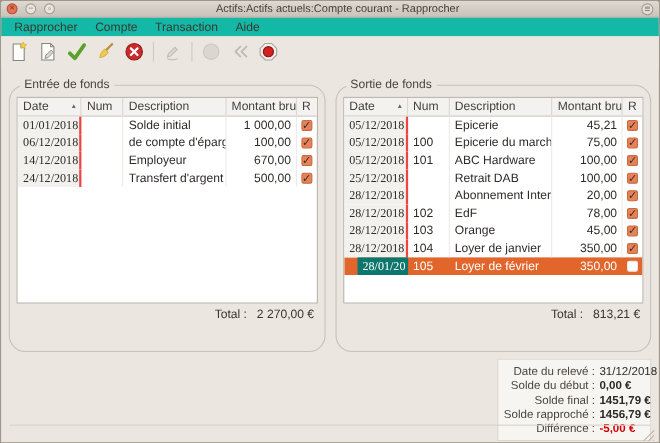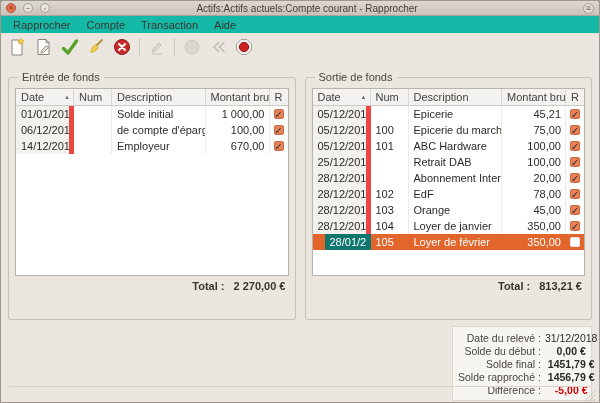--- a/index.html
+++ b/index.html
@@ -26,50 +26,50 @@
   .menubar{height:17px;display:flex;align-items:center;padding-left:4px;background:#14b8a6;}
   .menu-item{font-size:11px;color:#3b3731;padding:1px 8px;cursor:default;}
   
   .toolbar{height:28px;display:flex;align-items:center;padding-left:4px;background:#ebe6e0;}
   .tbtn{width:26px;height:24px;display:flex;align-items:center;justify-content:center;border-radius:3px;}
   .tbtn.disabled{opacity:.45;}
   .tsep{width:1px;height:18px;background:#cfc9c0;margin:0 4px;}
   
   .content{position:relative;height:343px;}
   .panes{display:flex;gap:9px;padding:16px 7px 0;}
-  .groupbox{position:relative;flex:1;height:243px;border:1px solid #c8c1b7;border-radius:3px;padding:10px 6px 0;}
+  .groupbox{position:relative;flex:1;height:243px;border:1px solid #c8c1b7;border-radius:15px;padding:10px 6px 0;}
   .group-title{position:absolute;top:-7px;left:9px;background:#ebe6e0;padding:0 4px;font-size:11px;color:#4a453e;}
   
   .table{height:188px;background:#ffffff;border:1px solid #b9b3a9;overflow:hidden;font-size:11px;color:#2e2b27;}
   .thead,.trow{display:grid;grid-template-columns:58px 38px 1fr 64px 18px;}
   .thead{height:17px;line-height:16px;background:#f4f2f0;border-bottom:1px solid #cfcac2;color:#45423d;}
   .th{padding:0 0 0 5px;border-right:1px solid #dbd7d1;white-space:nowrap;overflow:hidden;position:relative;}
   .th:last-child{border-right:none;padding:0;text-align:center;}
   .th .sort{position:absolute;right:3px;top:0;font-size:6px;color:#6d685f;}
   .th .sort::after{content:"▲";}
   .trow{height:16px;line-height:16px;}
   .td{padding:0 0 0 5px;border-right:1px solid #edebe7;white-space:nowrap;overflow:hidden;}
-  .td.c0{background:#f3f1ee;border-right:5px solid #ef4444;}
+  .td.c0{background:#f3f1ee;border-right:2px solid #ef4444;font-family:Liberation Serif, serif;}
   .td.c3{text-align:right;padding:0 4px 0 0;}
   .td.c4{border-right:none;padding:0;display:flex;align-items:center;justify-content:center;}
   .trow.selected{background:#e2652c;color:#ffffff;}
   .trow.selected .td{border-right-color:transparent;}
   .trow.selected .td.c0{background:#0f766e;margin-left:12px;}
   .cb{width:10px;height:10px;border-radius:2px;position:relative;}
   .cb.checked{background:#e6825a;border:1px solid #c96a3f;}
   .cb.checked::after{content:"✓";position:absolute;top:-3px;left:0px;font-size:10px;color:#3a2d22;font-weight:bold;}
   .cb.unchecked{background:#ffffff;border:1px solid #e8e8e8;}
-  .total-row{margin-top:4px;text-align:right;font-size:11px;color:#383430;padding-right:3px;font-weight:bold;}
+  .total-row{margin-top:4px;text-align:right;font-size:11px;color:#383430;padding-right:3px;}
   .total-row .tval{margin-left:9px;}
   
   .summary-wrap{display:flex;justify-content:flex-end;padding:6px 7px 0;}
   .summary{width:140px;background:#f7f5f2;border:1px solid #dcd6cd;padding:5px 5px 4px;
            display:grid;grid-template-columns:1fr auto;row-gap:1px;font-size:10.5px;color:#4a453e;}
   .summary .lbl{text-align:right;white-space:nowrap;}
-  .summary .val{text-align:center;white-space:nowrap;padding-left:4px;color:#2d2a25;}
+  .summary .val{text-align:left;white-space:nowrap;padding-left:4px;color:#2d2a25;}
   .summary .val.strong{font-weight:bold;}
   .summary .val.neg{color:#d40000;}
   
   .hsep{position:absolute;left:8px;right:8px;bottom:17px;border-top:1px solid #d8d2c9;}
   .grip{position:absolute;right:4px;bottom:3px;width:11px;height:11px;
         background:repeating-linear-gradient(135deg,transparent 0 2px,#c6bfb5 2px 3px);
         clip-path:polygon(100% 0,100% 100%,0 100%);}
   svg{display:block;}
 </style>
 </head>
@@ -180,20 +180,29 @@
               <div class="td c3">100,00</div>
               <div class="td c4">
                 <span class="cb checked"></span>
               </div>
             </div>
             <div class="trow">
               <div class="td c0">14/12/2018</div>
               <div class="td c1"></div>
               <div class="td c2">Employeur</div>
               <div class="td c3">670,00</div>
+              <div class="td c4">
+                <span class="cb checked"></span>
+              </div>
+            </div>
+            <div class="trow">
+              <div class="td c0">24/12/2018</div>
+              <div class="td c1"></div>
+              <div class="td c2">Transfert d'argent</div>
+              <div class="td c3">500,00</div>
               <div class="td c4">
                 <span class="cb checked"></span>
               </div>
             </div>
           </div>
         <div class="total-row">
           <span>Total :</span><span class="tval">2 270,00 €</span>
         </div>
       </section>
       <section class="groupbox">

